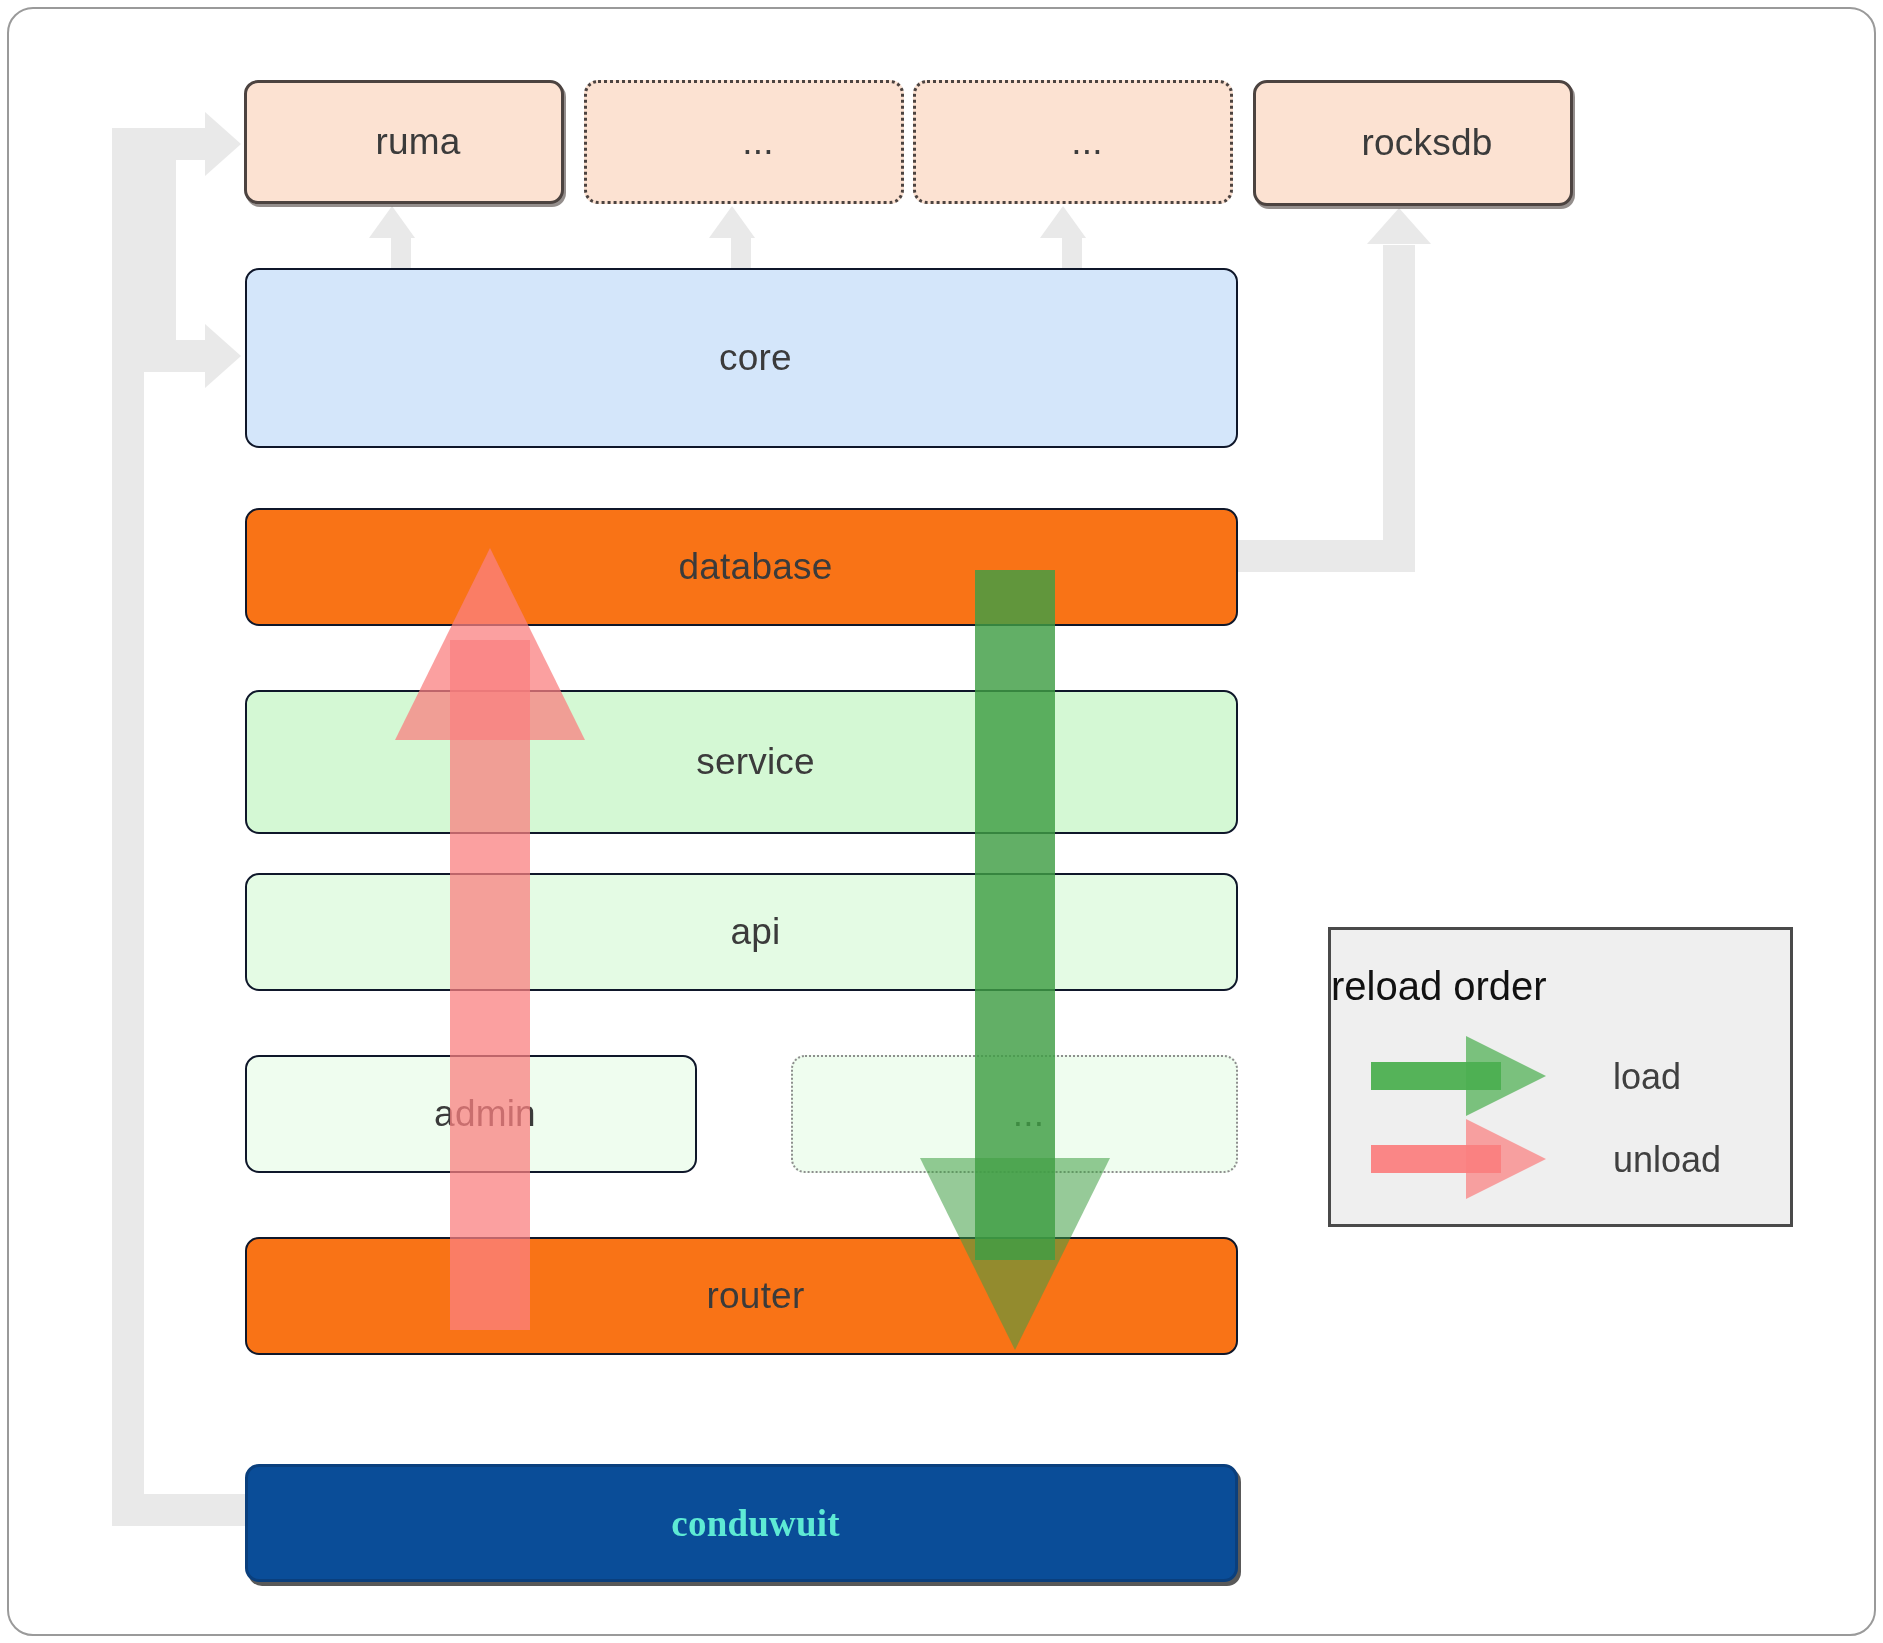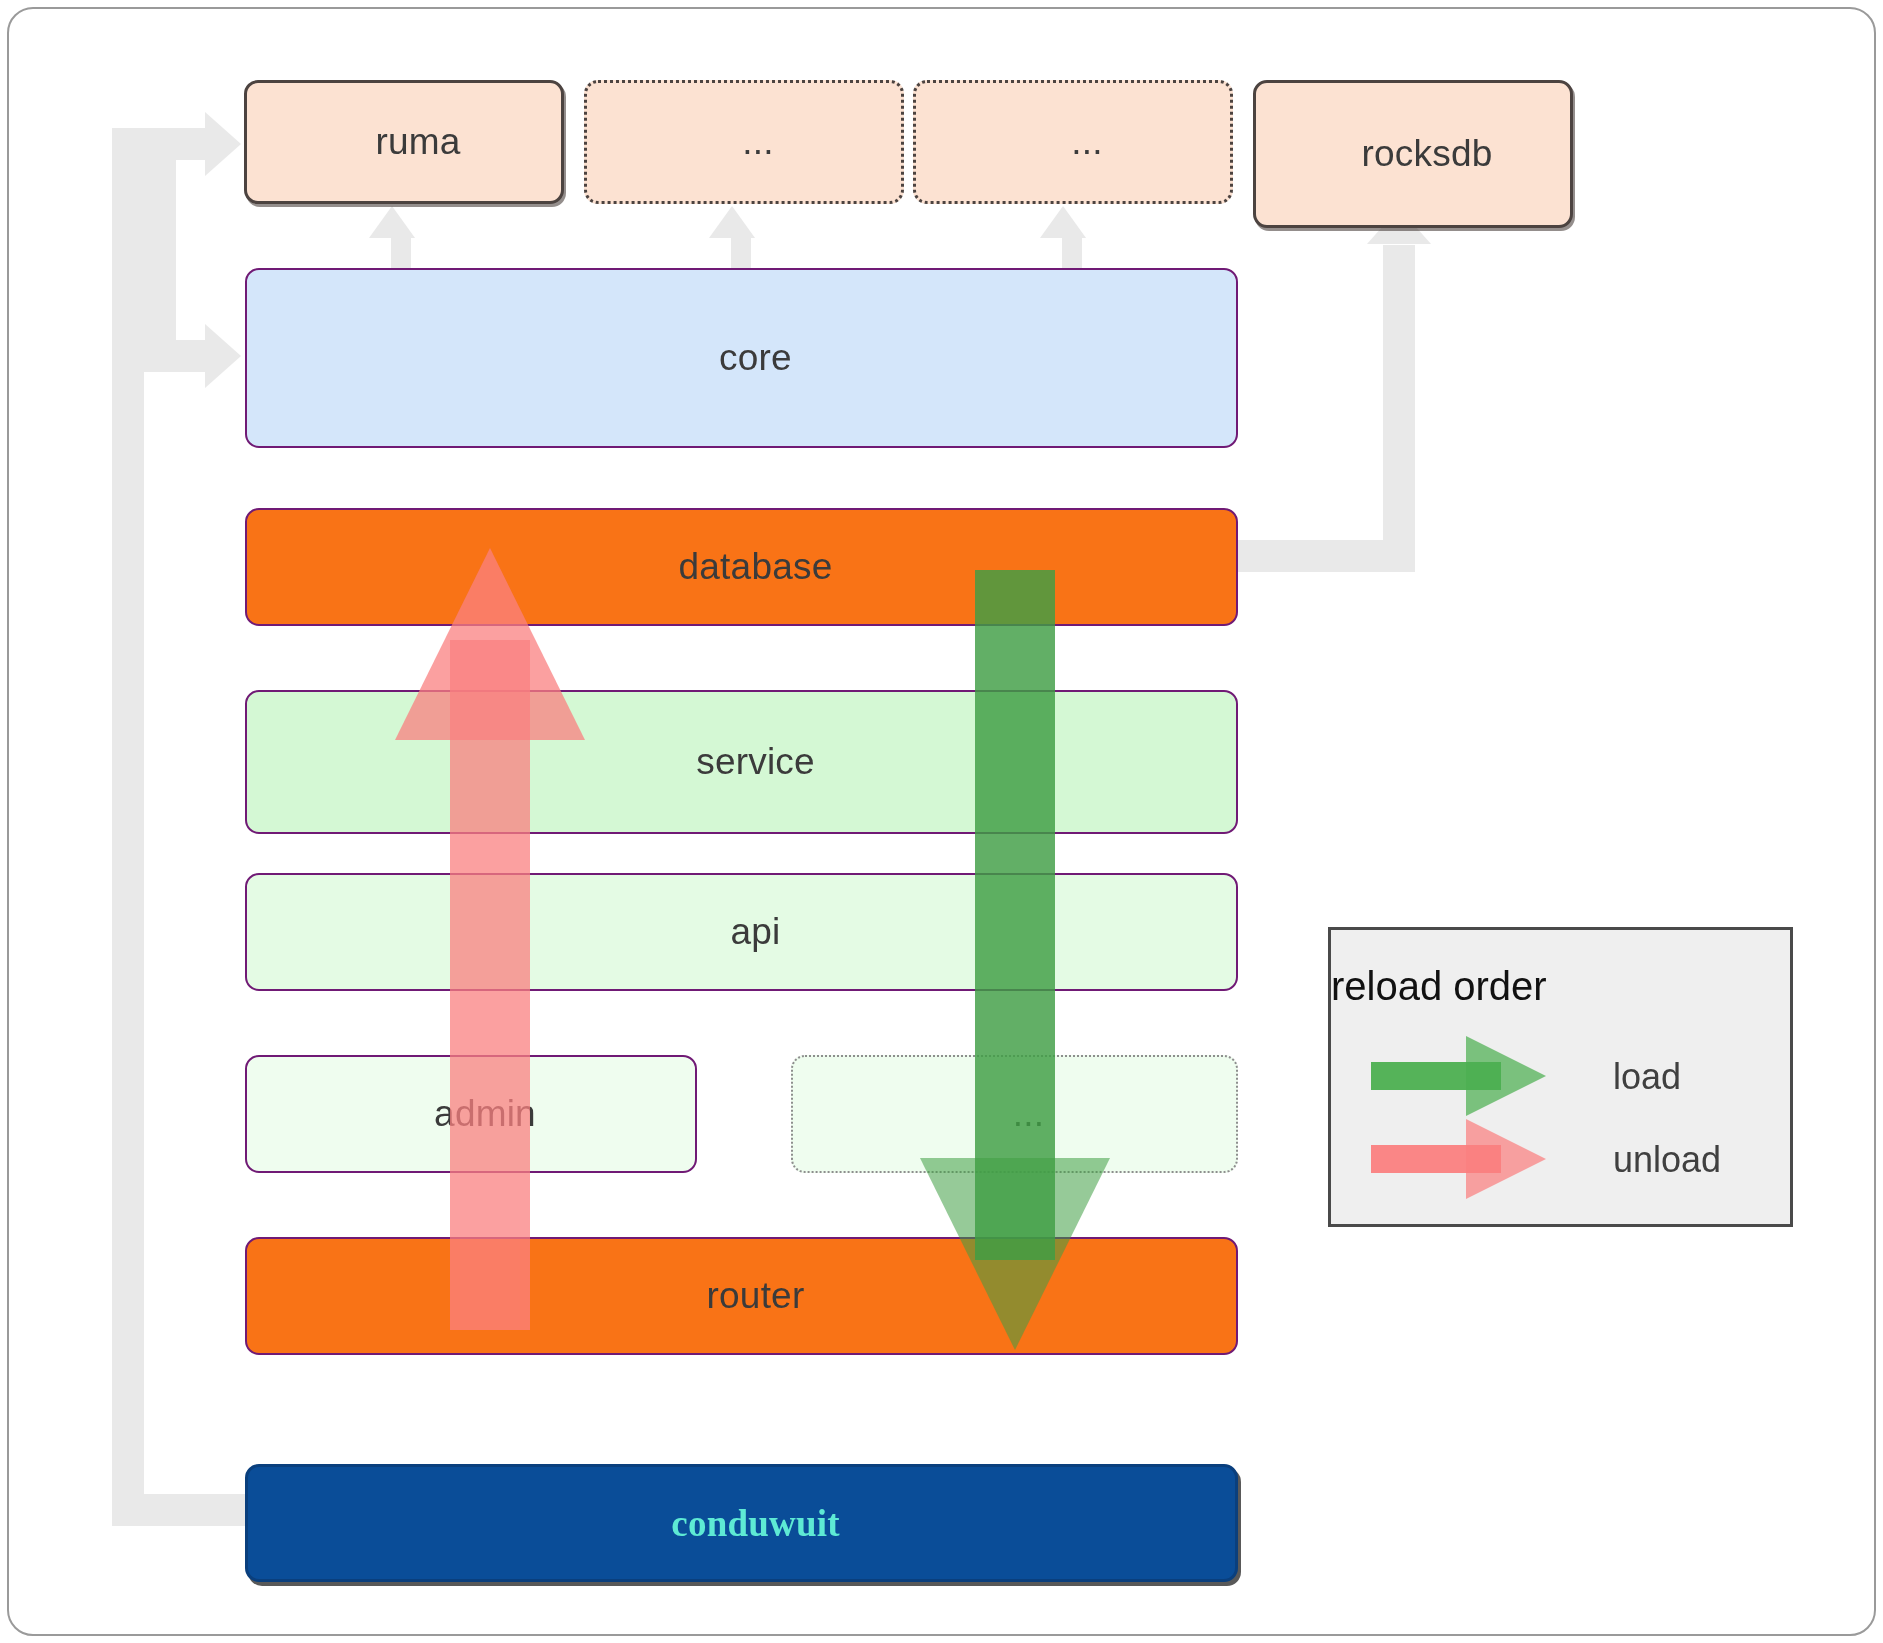--- a/index.html
+++ b/index.html
@@ -49,21 +49,21 @@
     box-shadow: 2px 3px 0 rgba(60,50,45,0.55);
   }
   .dep-dotted {
     background: #fce2d2;
     border: 3px dotted #4c4340;
     box-shadow: none;
   }
 
   
   .layer {
-    border: 2px solid #701a75;
+    border: 2px solid #0f172a;
   }
   .layer-dotted {
     border: 2px dotted #8e8e8e;
   }
   .brand {
     background: #0a4d98;
     border: 3px solid #0a3f7d;
     color: #5eead4;
     font-weight: bold;
     box-shadow: 3px 4px 0 rgba(0,0,0,0.65);
@@ -156,21 +156,21 @@
 
   <div class="box dep" style="left:244px; top:80px; width:320px; height:124px;">
     <span>ruma</span>
   </div>
   <div class="box dep-dotted" style="left:584px; top:80px; width:320px; height:124px;">
     <span>...</span>
   </div>
   <div class="box dep-dotted" style="left:913px; top:80px; width:320px; height:124px;">
     <span>...</span>
   </div>
-  <div class="box dep" style="left:1253px; top:80px; width:320px; height:148px;">
+  <div class="box dep" style="left:1253px; top:80px; width:320px; height:126px;">
     <span>rocksdb</span>
   </div>
 
   <div class="box layer" style="left:245px; top:268px; width:993px; height:180px; background:#d4e6fa;">
     <span>core</span>
   </div>
 
   <div class="box layer" style="left:245px; top:508px; width:993px; height:118px; background:#f97316;">
     <span>database</span>
   </div>

